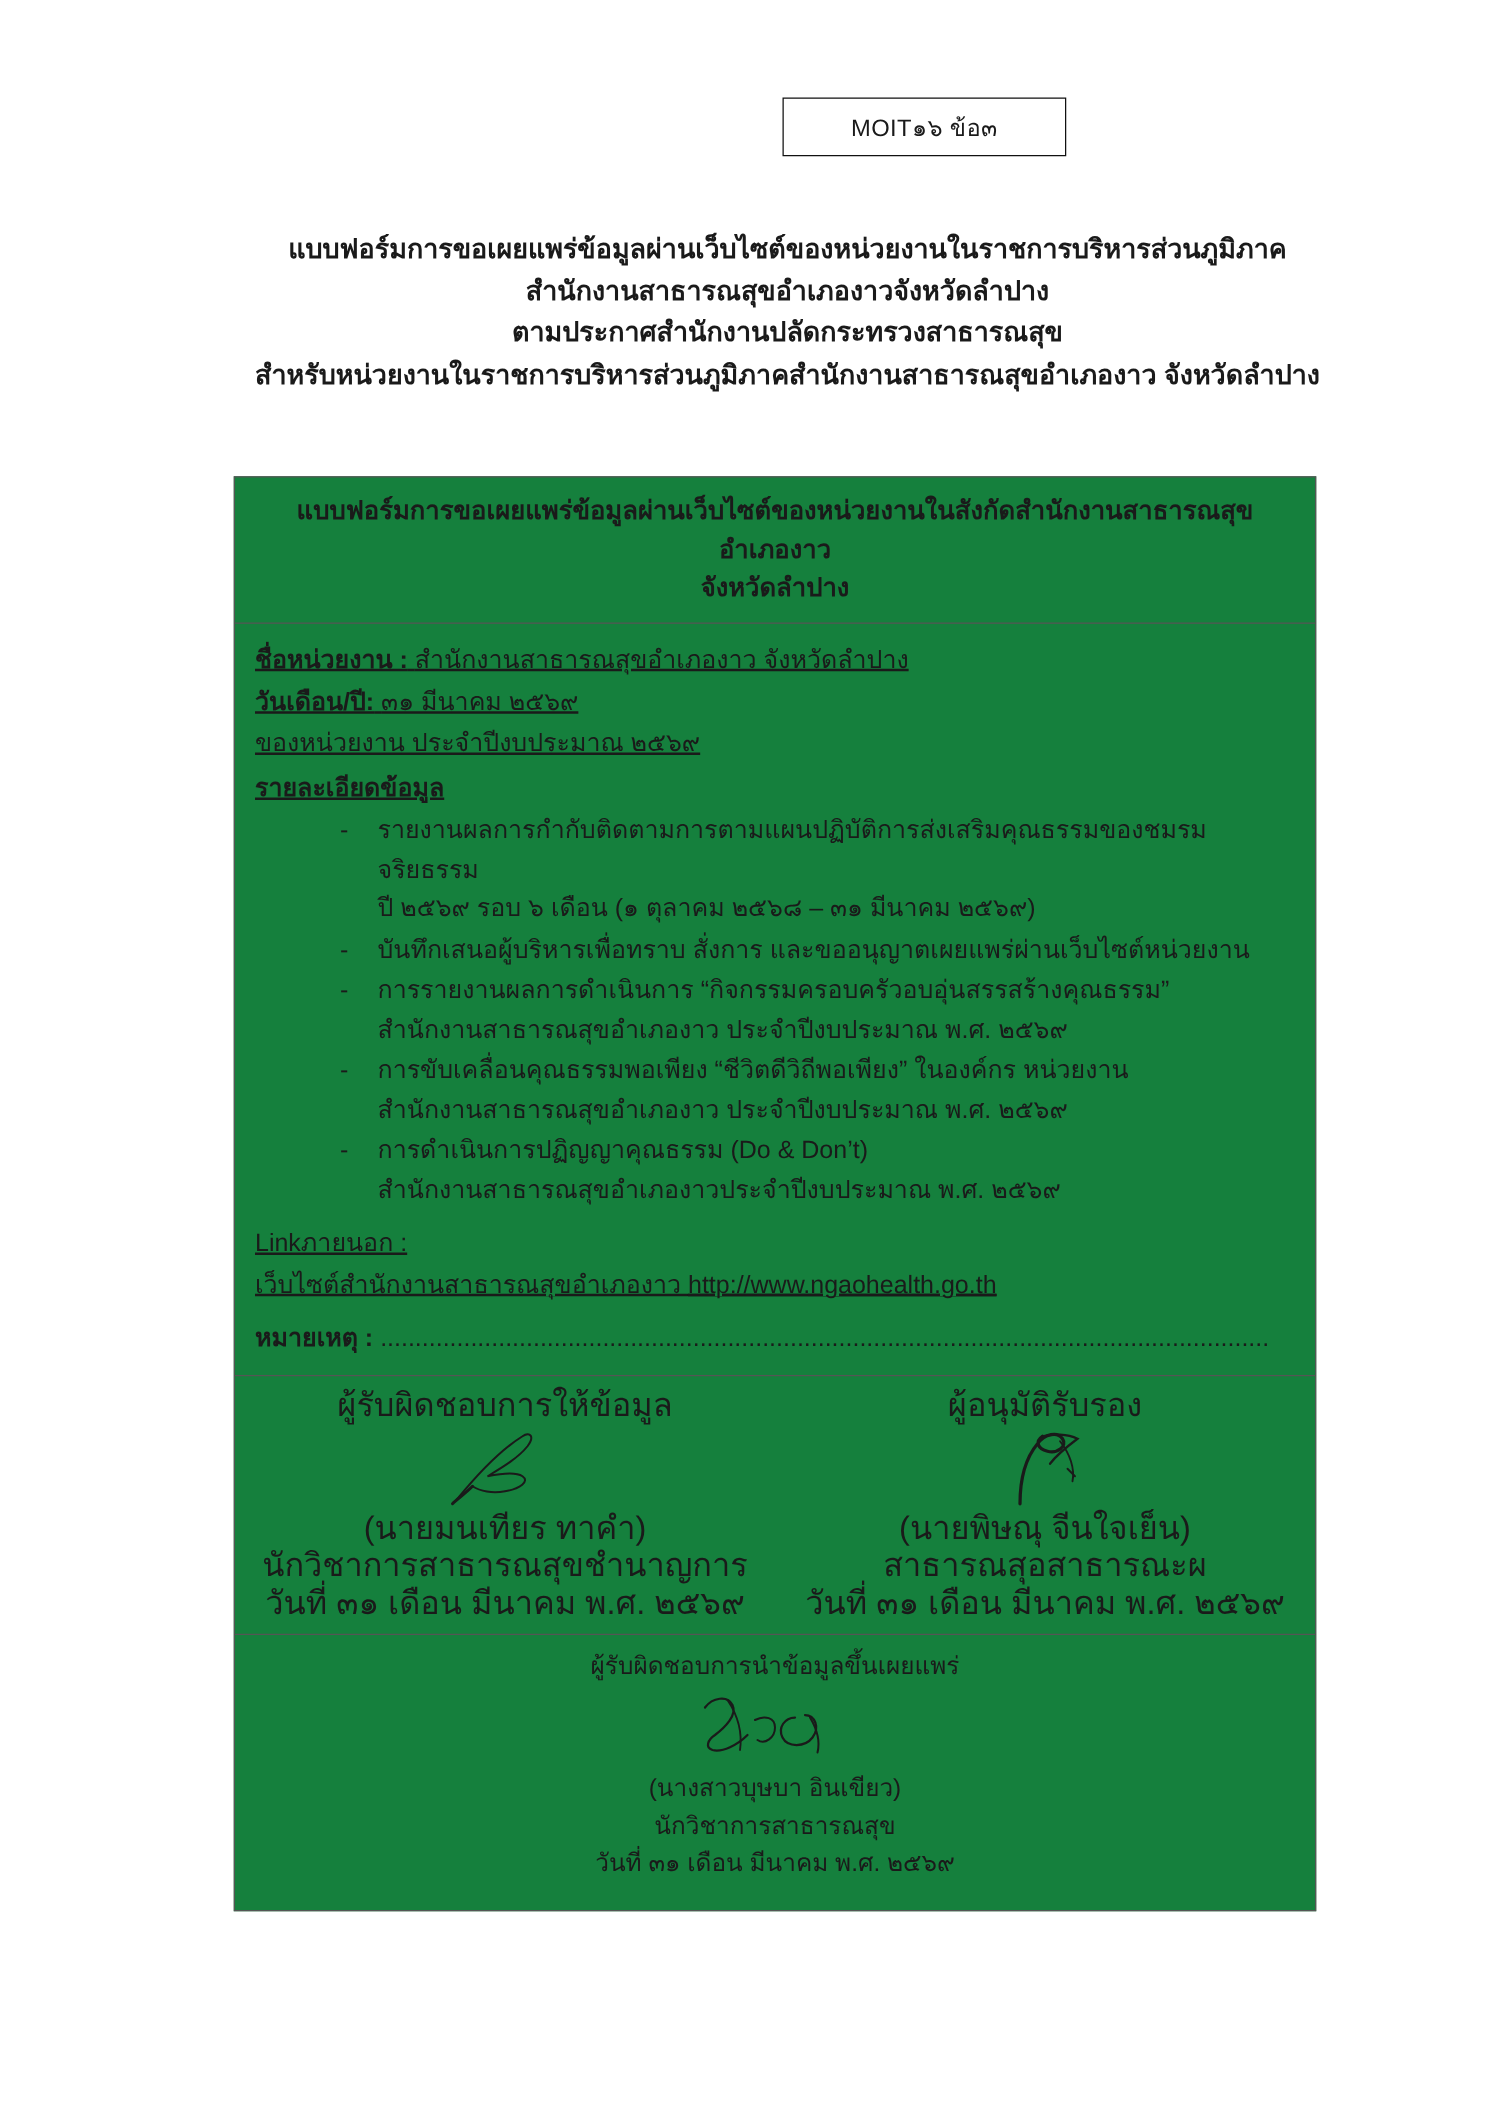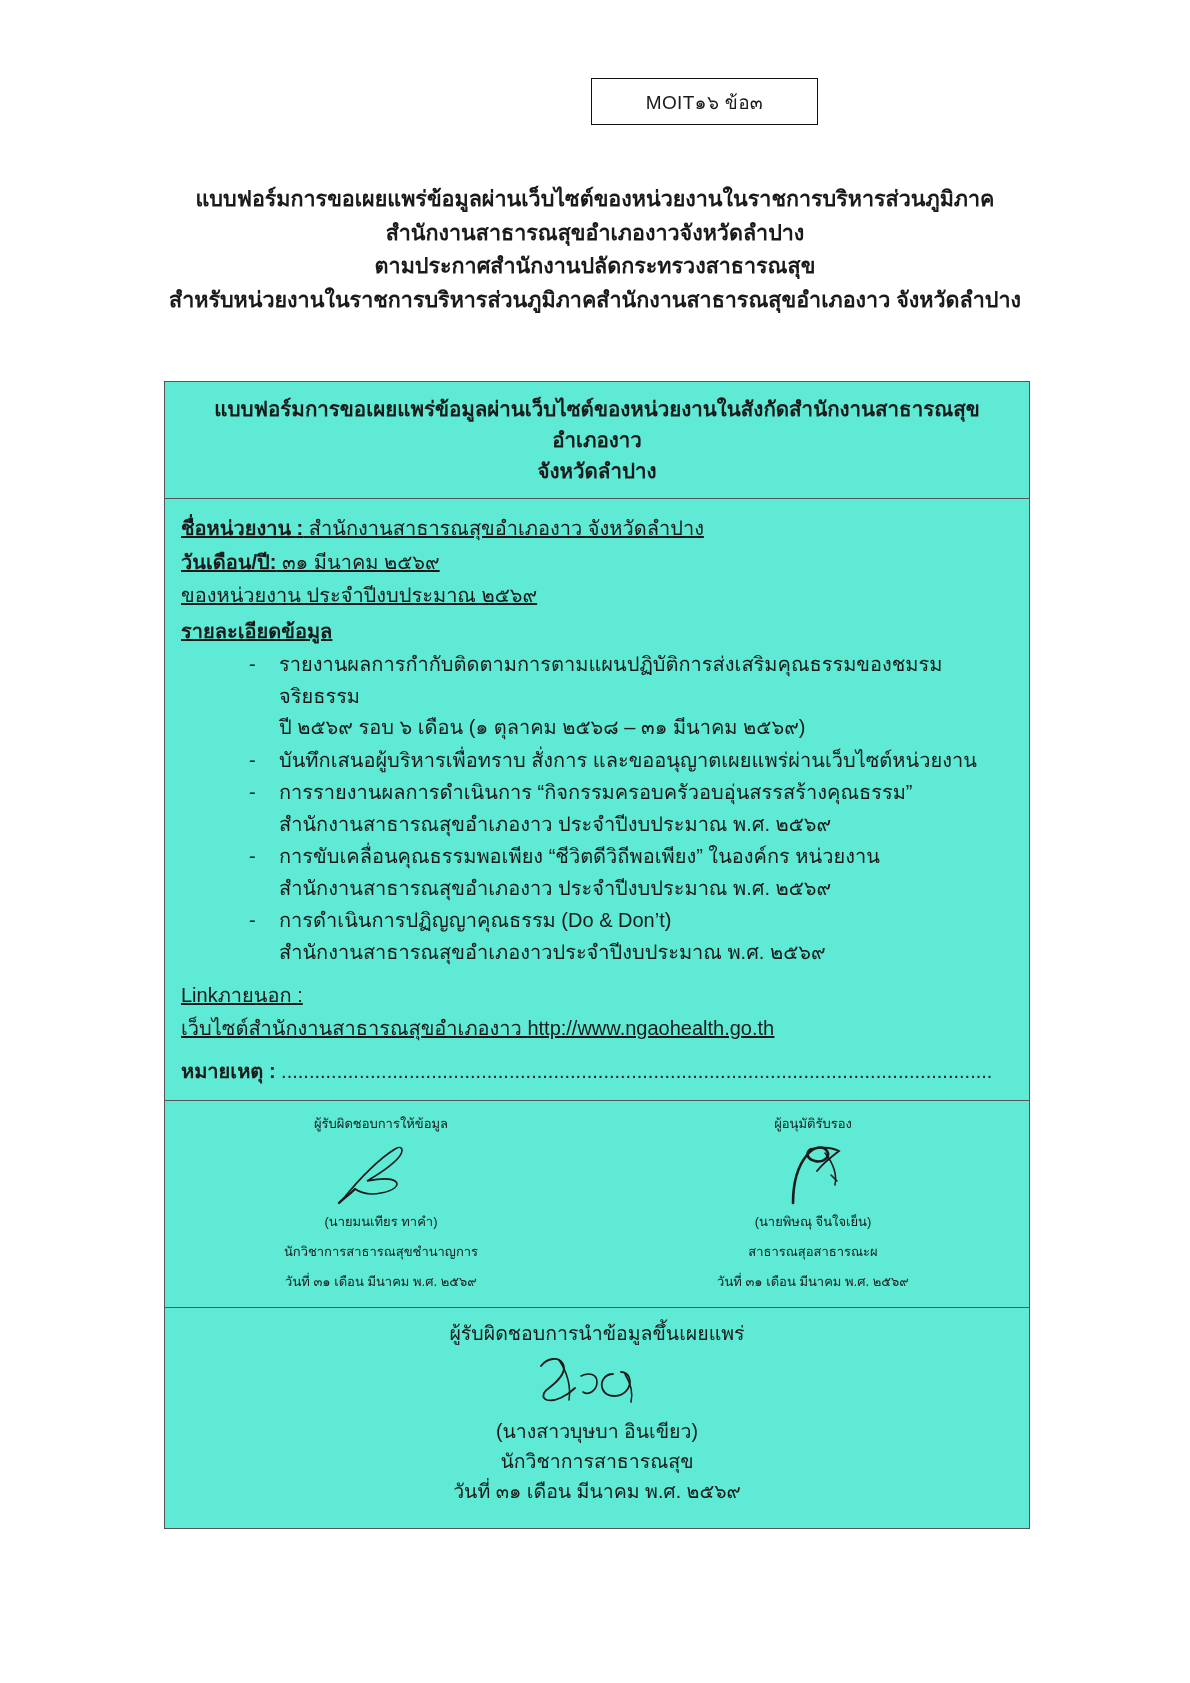--- a/index.html
+++ b/index.html
@@ -14,20 +14,21 @@
     font-family: "Liberation Sans", "DejaVu Sans", sans-serif;
     color: #1a1a1a;
     position: relative;
     overflow: hidden;
   }
   .page {
     position: relative;
     width: 964px;
     height: 1683px;
     box-sizing: border-box;
+    margin-left: 35px;
   }
 
   
   .tag-box {
     position: absolute;
     top: 78px;
     right: 146px;
     width: 225px;
     height: 45px;
     border: 1.5px solid #111;
@@ -49,26 +50,26 @@
   .doc-heading .hline {
     font-weight: bold;
     font-size: 21.5px;
     line-height: 33.5px;
     white-space: nowrap;
   }
 
   
   .form-box {
     position: absolute;
-    left: 164px;
+    left: 152px;
     top: 381px;
     width: 866px;
     border: 1.4px solid #555;
     box-sizing: border-box;
-    background: #5eead4;
+    background: #15803d;
   }
   .row {
     border-bottom: 1.4px solid #555;
     box-sizing: border-box;
   }
   .row:last-child { border-bottom: none; }
 
   .box-title {
     text-align: center;
     font-weight: bold;
@@ -134,21 +135,21 @@
   .dots { letter-spacing: 0px; }
 
   
   .sig-row {
     display: flex;
   }
   .sig-col {
     flex: 1 1 50%;
     text-align: center;
     padding: 8px 6px 10px 6px;
-    font-size: 13px;
+    font-size: 26px;
     line-height: 30px;
   }
   .sig-title { margin-bottom: 2px; }
   .sig-space {
     height: 66px;
     position: relative;
   }
   .sig-name { }
   .sig-pos  { }
   .sig-date { }

